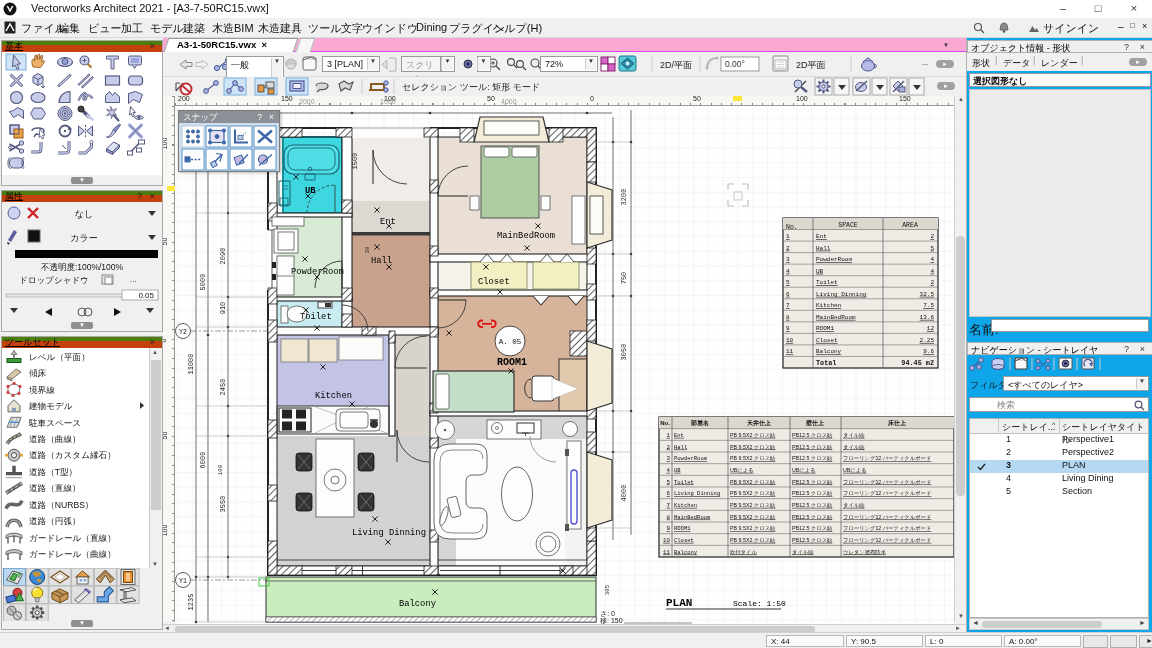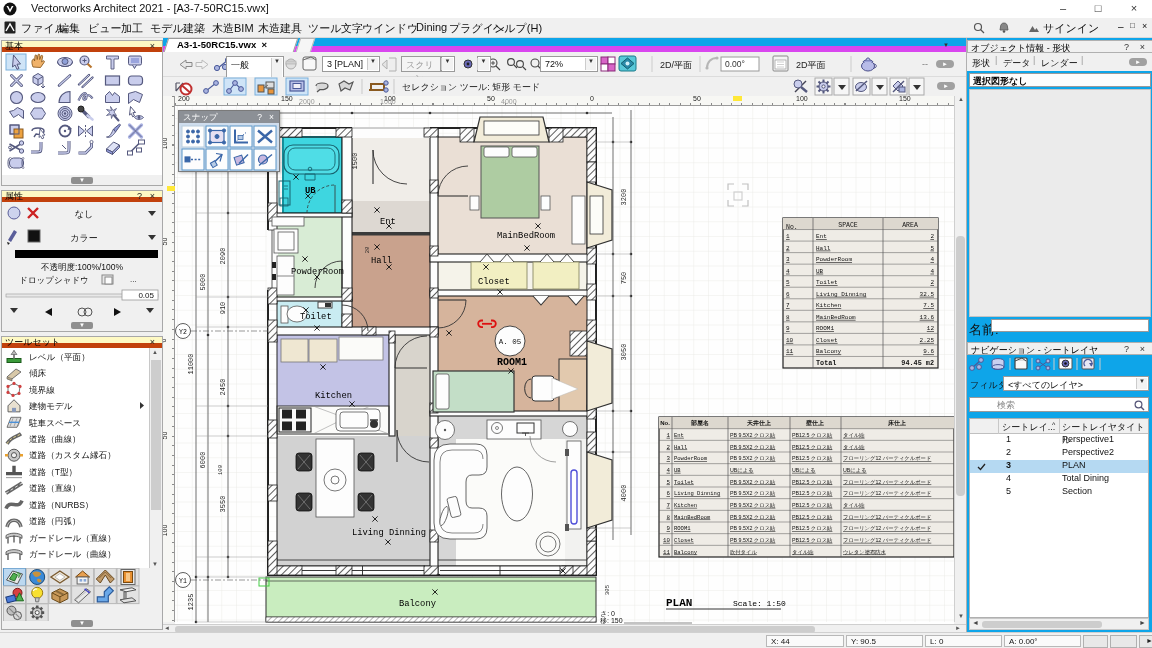--- a/index.html
+++ b/index.html
@@ -8,25 +8,25 @@
 #stage{position:relative;width:1152px;height:648px;}
 
 #titlebar{left:0;top:0;width:1152px;height:18px;background:#ffffff;color:#000;font-size:11px;}
 #titlebar .tt{position:absolute;left:31px;top:2px;font-size:11px;color:#111;}
 .winbtn{position:absolute;top:3px;width:12px;height:12px;color:#333;font-size:11px;line-height:11px;text-align:center;}
 
 #menubar{left:0;top:18px;width:1152px;height:20px;background:#f0f0f0;border-bottom:1px solid #d8d8d8;font-size:11px;color:#111;}
 #menubar span.mi{position:absolute;top:3px;}
 
 .pal{position:absolute;background:#f0f0f0;border:1px solid #a8a8a8;}
-.palhead{position:absolute;left:0;top:0;right:0;height:11px;background:#fef9c3;border-bottom:5px solid #c2410c;font-size:9px;color:#000;padding-left:3px;line-height:11px;}
+.palhead{position:absolute;left:0;top:0;right:0;height:11px;background:#4d7c0f;border-bottom:7px solid #c2410c;font-size:9px;color:#000;padding-left:3px;line-height:11px;text-decoration:underline;}
 .palx{position:absolute;top:0px;font-size:9px;color:#222;line-height:11px;}
 .expbtn{position:absolute;width:22px;height:7px;background:#8f8f8f;border-radius:2px;color:#fff;font-size:6px;text-align:center;line-height:7px;}
 
-#tabbar{left:163px;top:38px;width:803px;height:14px;background:#0ea5e9;border-bottom:6px solid #d946ef;}
+#tabbar{left:163px;top:38px;width:803px;height:14px;background:#f9a8d4;border-bottom:1px solid #d946ef;}
 #viewbar{left:163px;top:52px;width:803px;height:25px;background:#f0f0f0;border-bottom:1px solid #dcdcdc;}
 #toolbar2{left:163px;top:77px;width:803px;height:19px;background:#f0f0f0;}
 .dd{position:absolute;background:#fff;border:1px solid #9a9a9a;font-size:9px;color:#111;}
 .dd .ar{position:absolute;right:1px;top:1px;bottom:1px;width:11px;background:#f2f2f2;border-left:1px solid #ccc;color:#333;font-size:6px;text-align:center;}
 .pill{position:absolute;width:18px;height:8px;background:#a0a0a0;border-radius:4px;color:#fff;font-size:6px;text-align:center;line-height:8px;}
 
 #hruler{left:175px;top:96px;width:779px;height:10px;background:#f7f7f4;border-bottom:1px solid #9a9a9a;
  background-image:repeating-linear-gradient(to right,#8a8a8a 0,#8a8a8a 1px,transparent 1px,transparent 10.3px);background-size:100% 3px;background-position:0 7px;background-repeat:no-repeat;}
 #vruler{left:163px;top:96px;width:12px;height:526px;background:#f7f7f4;border-right:1px solid #9a9a9a;
  background-image:repeating-linear-gradient(to bottom,#8a8a8a 0,#8a8a8a 1px,transparent 1px,transparent 9.7px);background-size:3px 100%;background-position:9px 0;background-repeat:no-repeat;}
@@ -1247,21 +1247,21 @@
         </div>
       <div class="abs" style="left:0;top:41px;width:100%;height:13px;background:#b5d9f2;">
           <svg class="abs" style="left:7px;top:3px" width="9" height="8">
             <path d="M1 4 L3.5 6.5 L8 1" stroke="#222" stroke-width="1.3" fill="none"></path>
           </svg>
           <span class="abs" style="left:36px;font-weight:bold">3</span>
           <span class="abs" style="left:92px">PLAN</span>
         </div>
       <div class="abs" style="left:0;top:54px;width:100%;height:13px;">
           <span class="abs" style="left:36px">4</span>
-          <span class="abs" style="left:92px">Total Dining</span>
+          <span class="abs" style="left:92px">Living Dining</span>
         </div>
       <div class="abs" style="left:0;top:67px;width:100%;height:13px;">
           <span class="abs" style="left:36px">5</span>
           <span class="abs" style="left:92px">Section</span>
         </div>
     </div>
     <div class="abs" style="left:2px;top:580px;width:180px;height:12px;background:#f0f0f0;border:1px solid #c8c8c8;">
       <span class="abs" style="left:2px;top:0px;font-size:7px;color:#444">◄</span>
       <div class="abs" style="left:12px;top:2px;width:120px;height:7px;background:#cdcdcd;border-radius:3px;"></div>
       <span class="abs" style="right:2px;top:0px;font-size:7px;color:#444">►</span>

